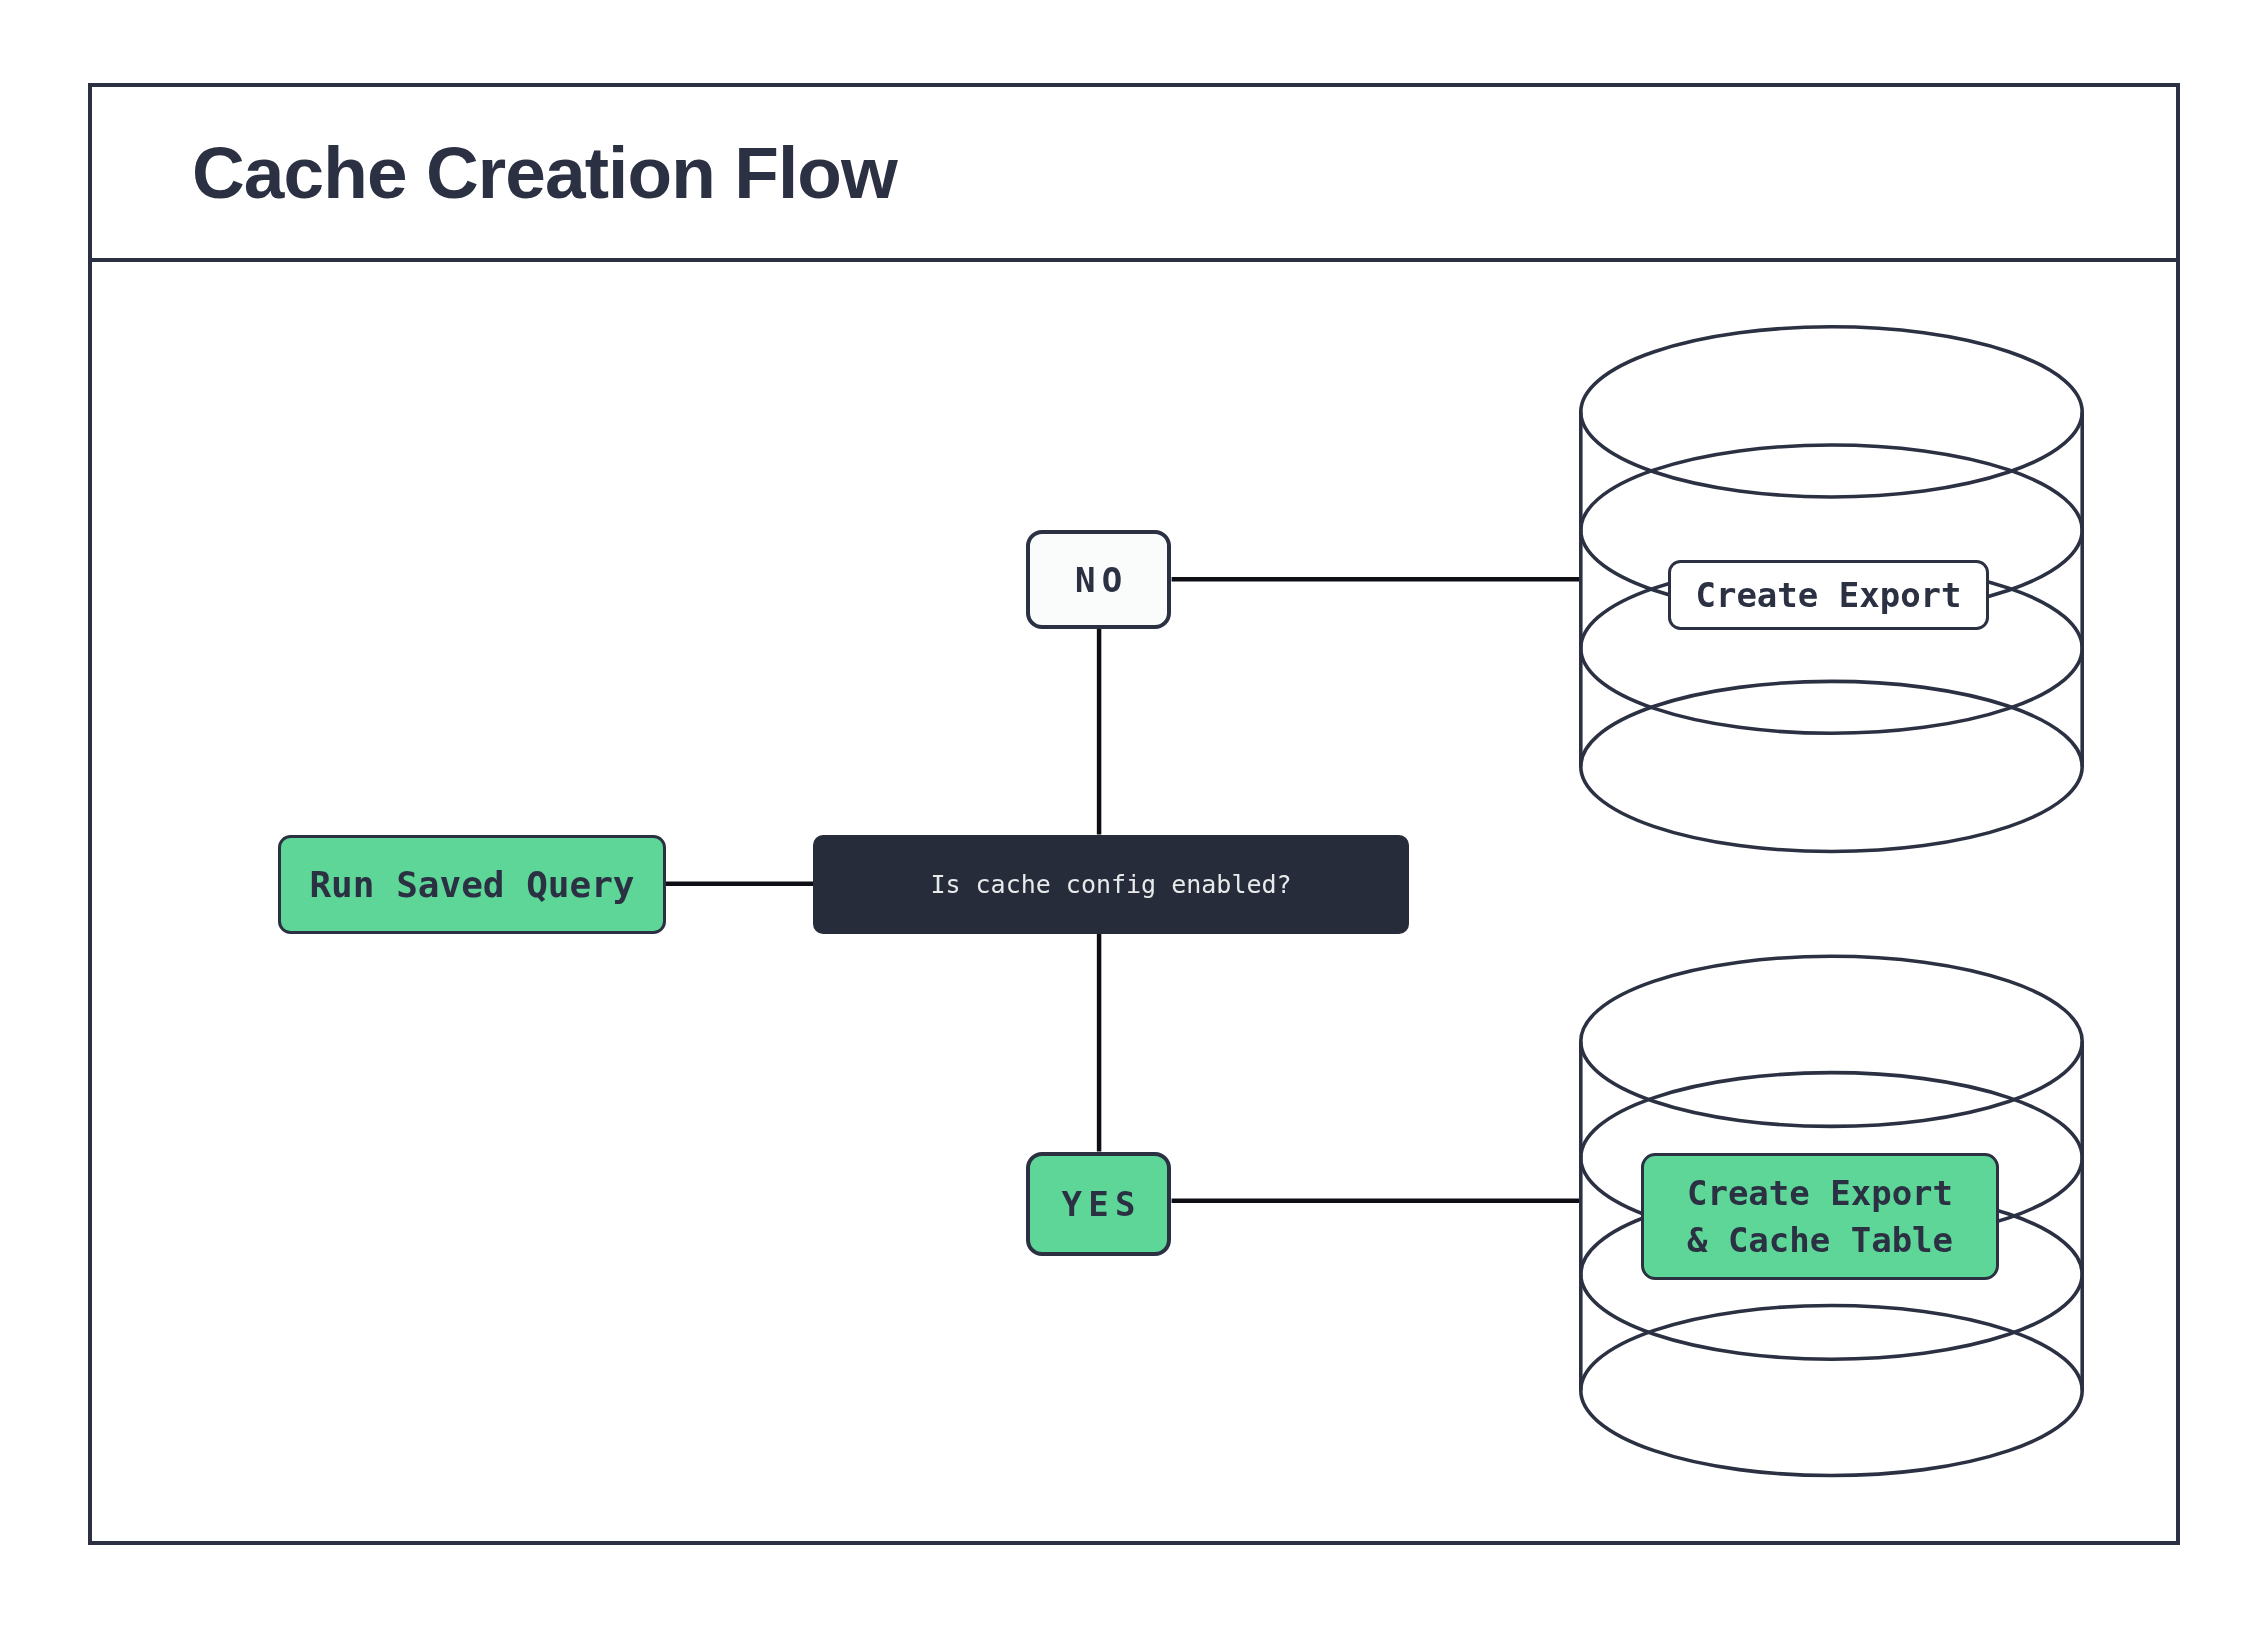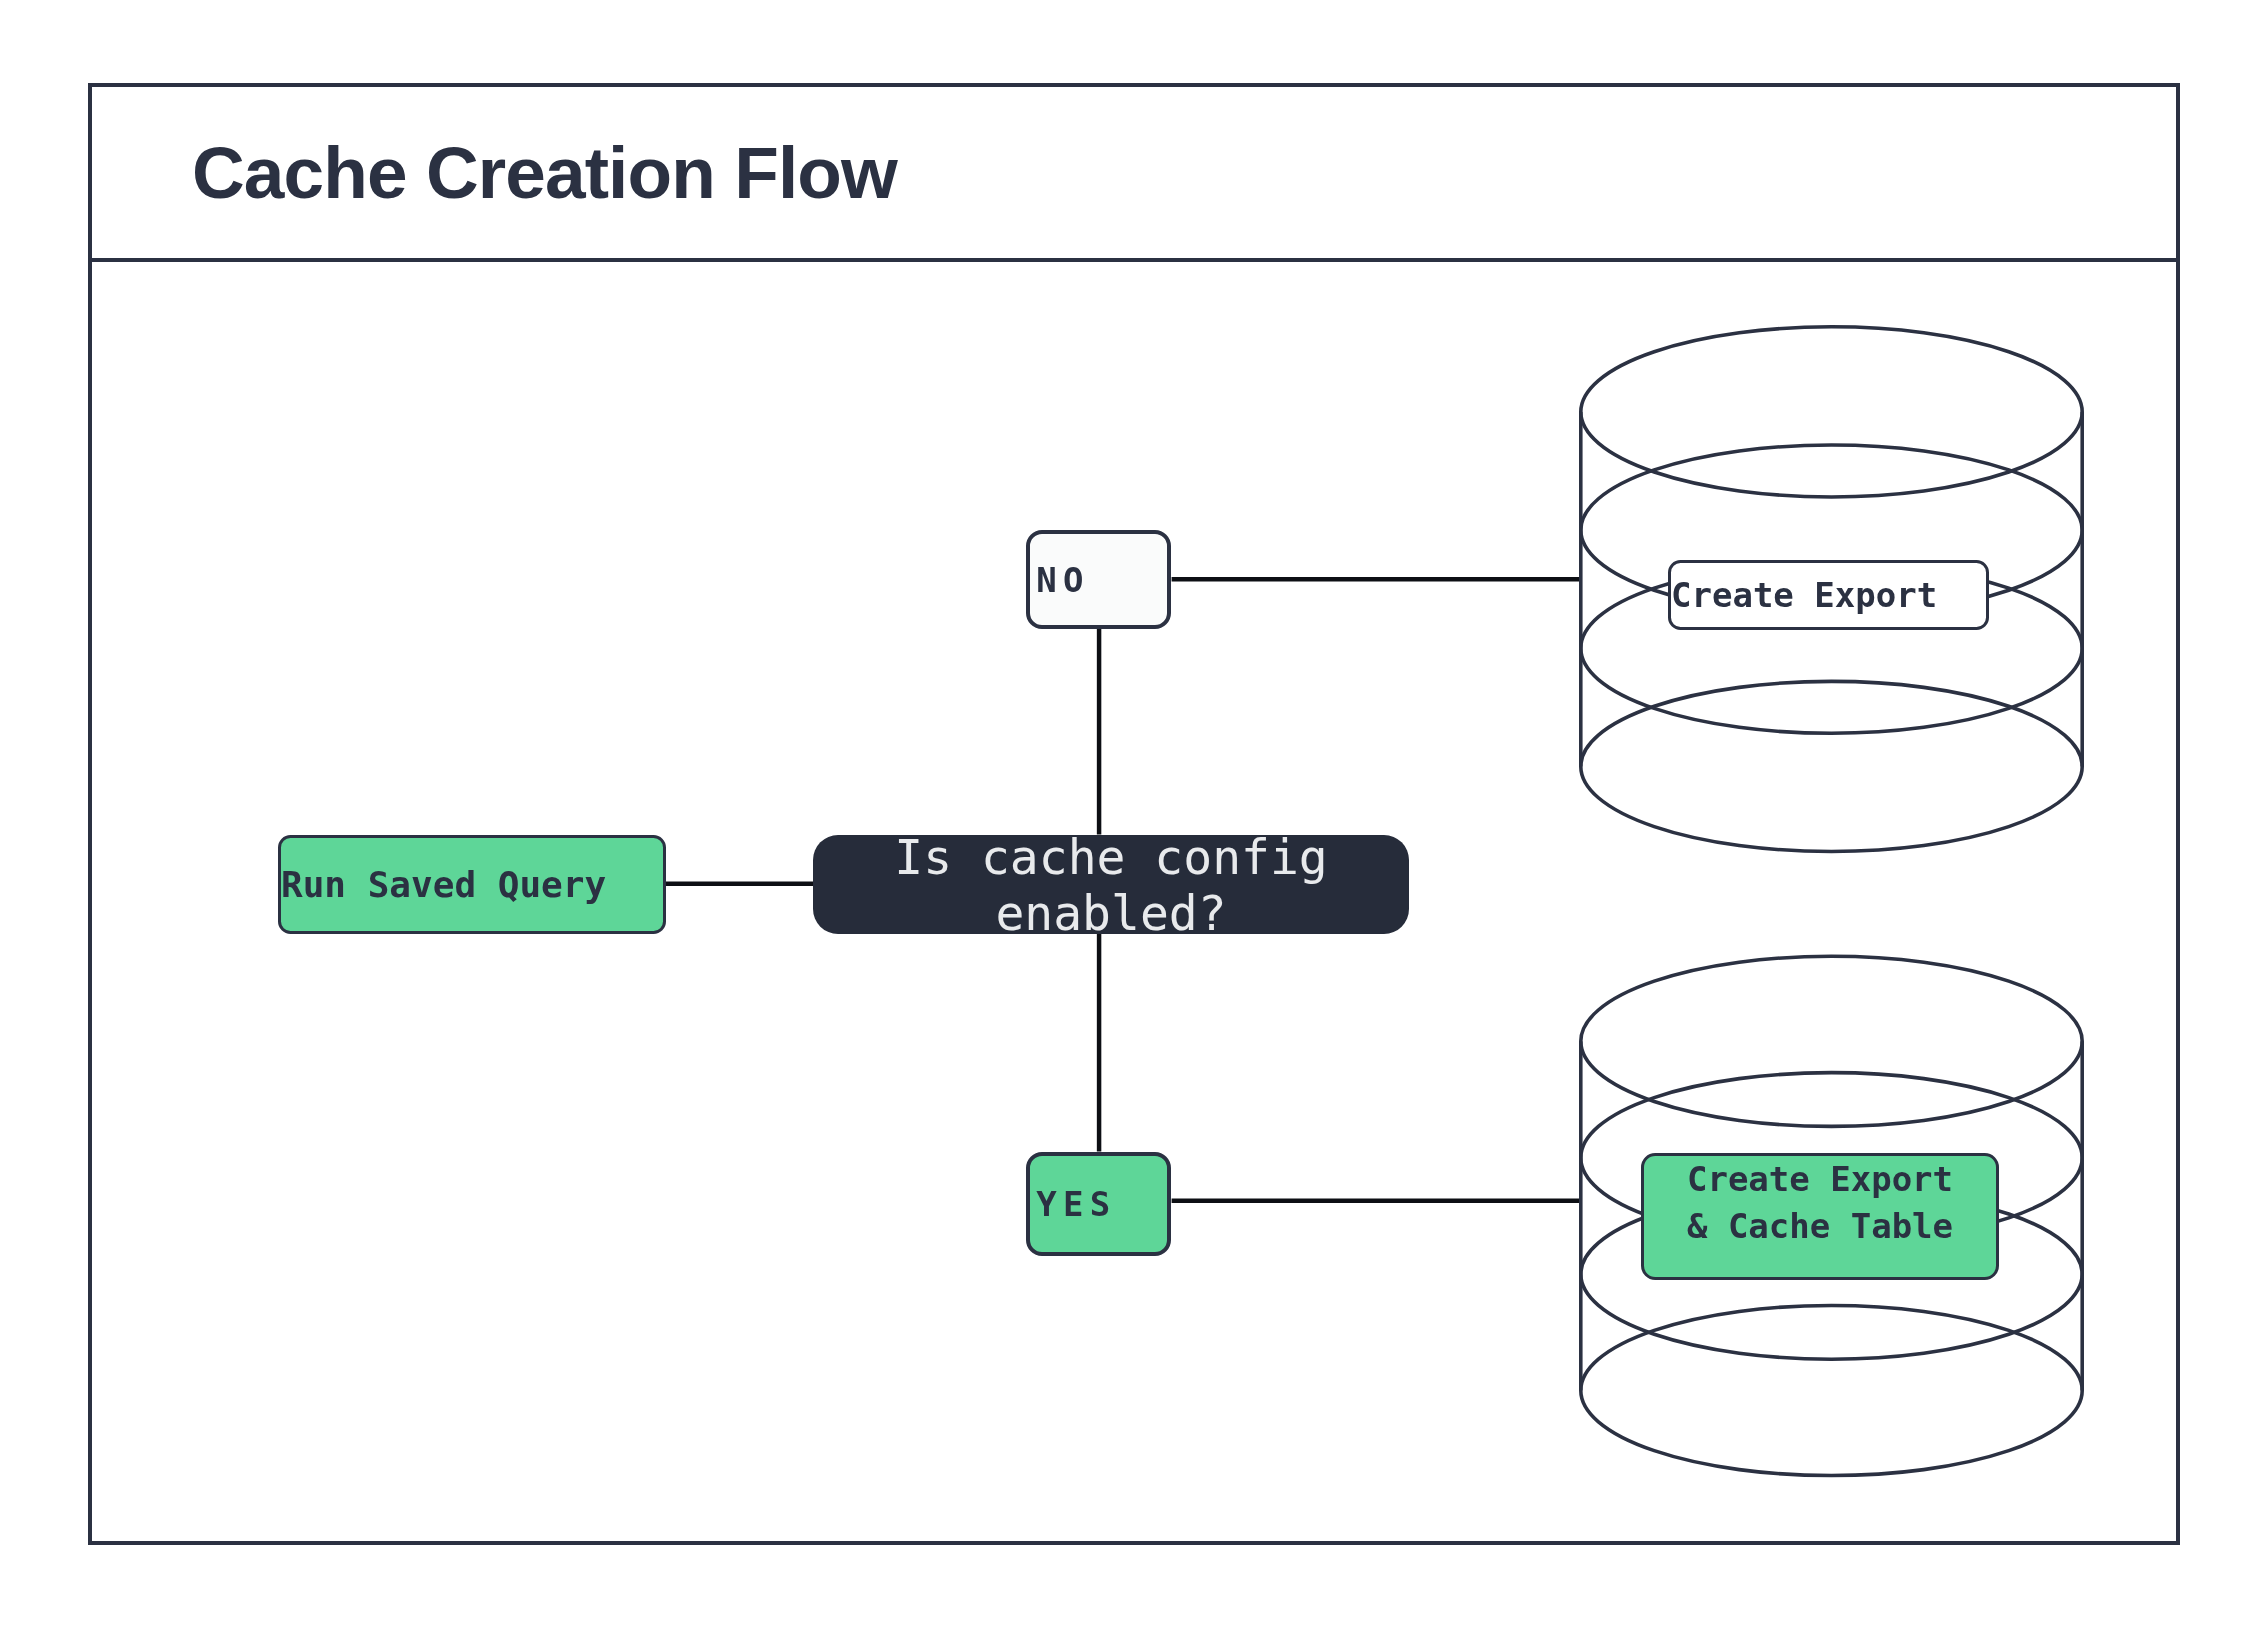--- a/index.html
+++ b/index.html
@@ -63,39 +63,40 @@
   .connector {
     fill: none;
     stroke: var(--line);
     stroke-width: 5;
   }
   .node {
     position: absolute;
     box-sizing: border-box;
     display: flex;
     align-items: center;
+    justify-content: center;
     text-align: center;
     font-family: "DejaVu Sans Mono", "Liberation Mono", monospace;
     color: var(--ink);
     z-index: 2;
   }
   .node-run {
     left: 278px; top: 835px; width: 388px; height: 99px;
     background: var(--green);
     border: 3.6px solid var(--ink);
     border-radius: 12.5px;
     font-size: 36px;
     font-weight: 700;
   }
   .node-question {
     left: 813px; top: 835px; width: 596px; height: 99px;
     background: var(--qfill);
-    border-radius: 25px;
+    border-radius: 10px;
     color: var(--light-text);
-    font-size: 48px;
+    font-size: 25px;
     font-weight: 400;
   }
   .node-no {
     left: 1026px; top: 530px; width: 145px; height: 99px;
     background: var(--node-fill);
     border: 4.5px solid var(--ink);
     border-radius: 16px;
     font-size: 34px;
     font-weight: 700;
     letter-spacing: 6.3px;

